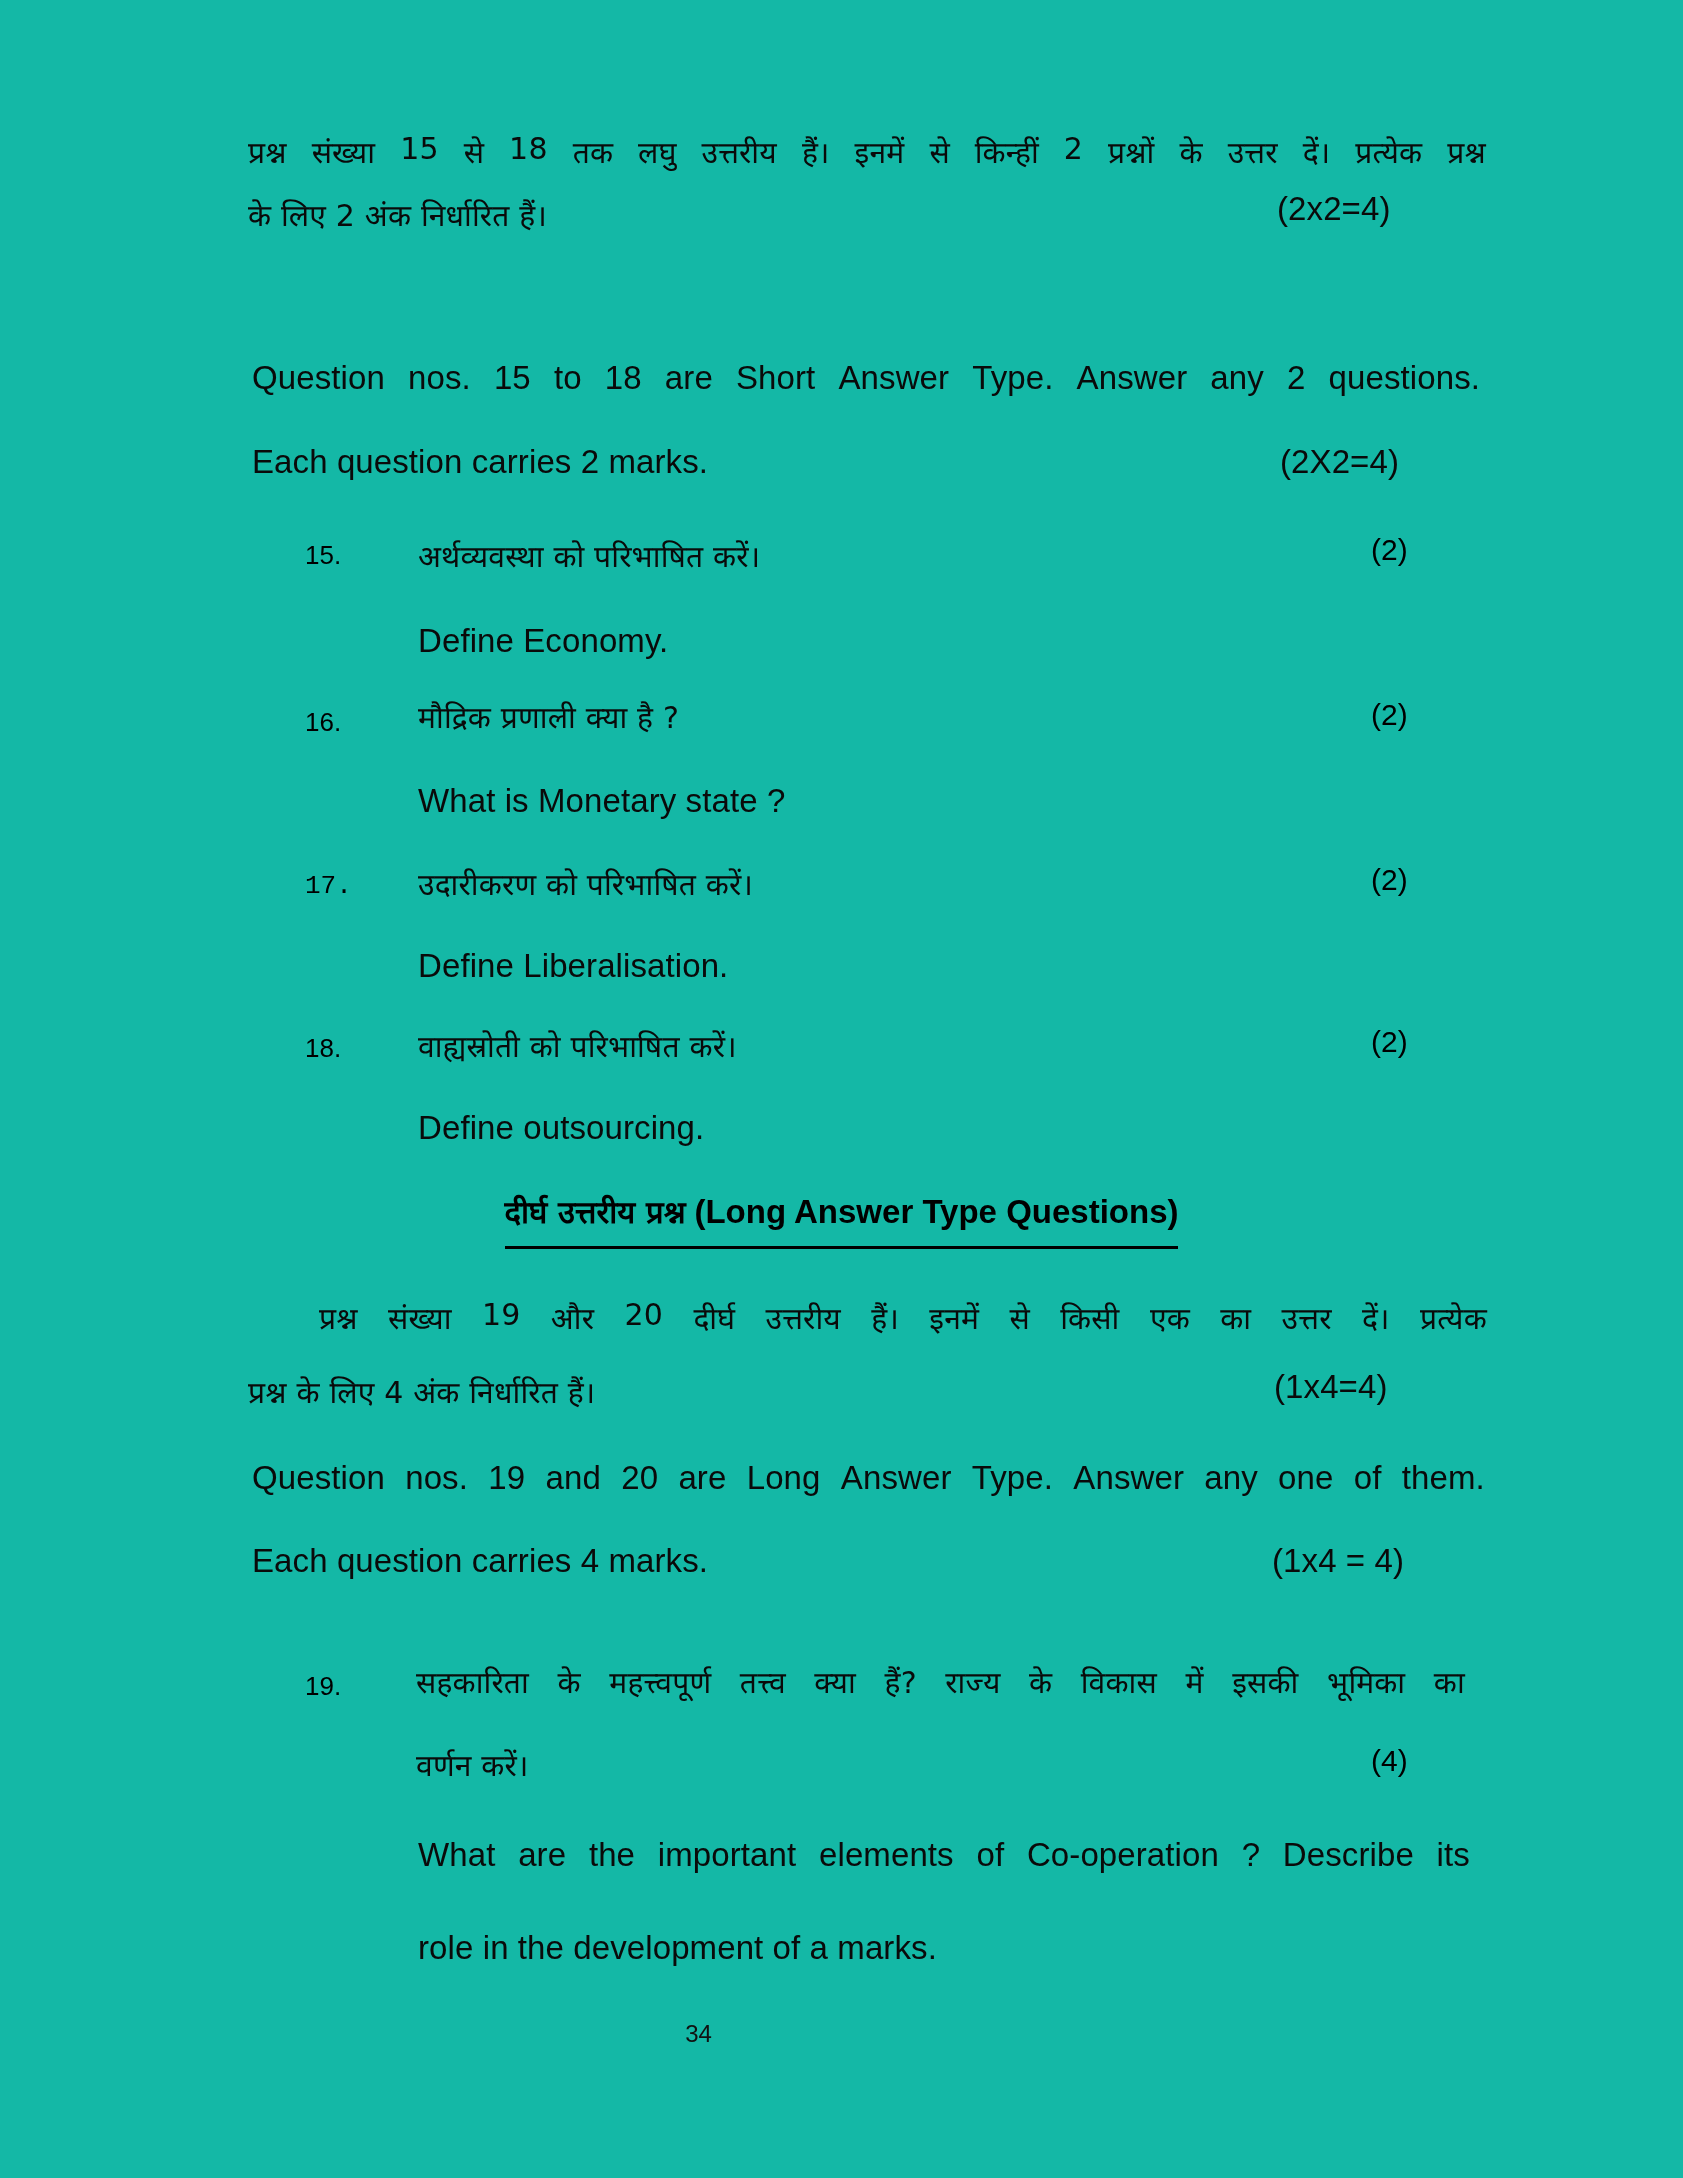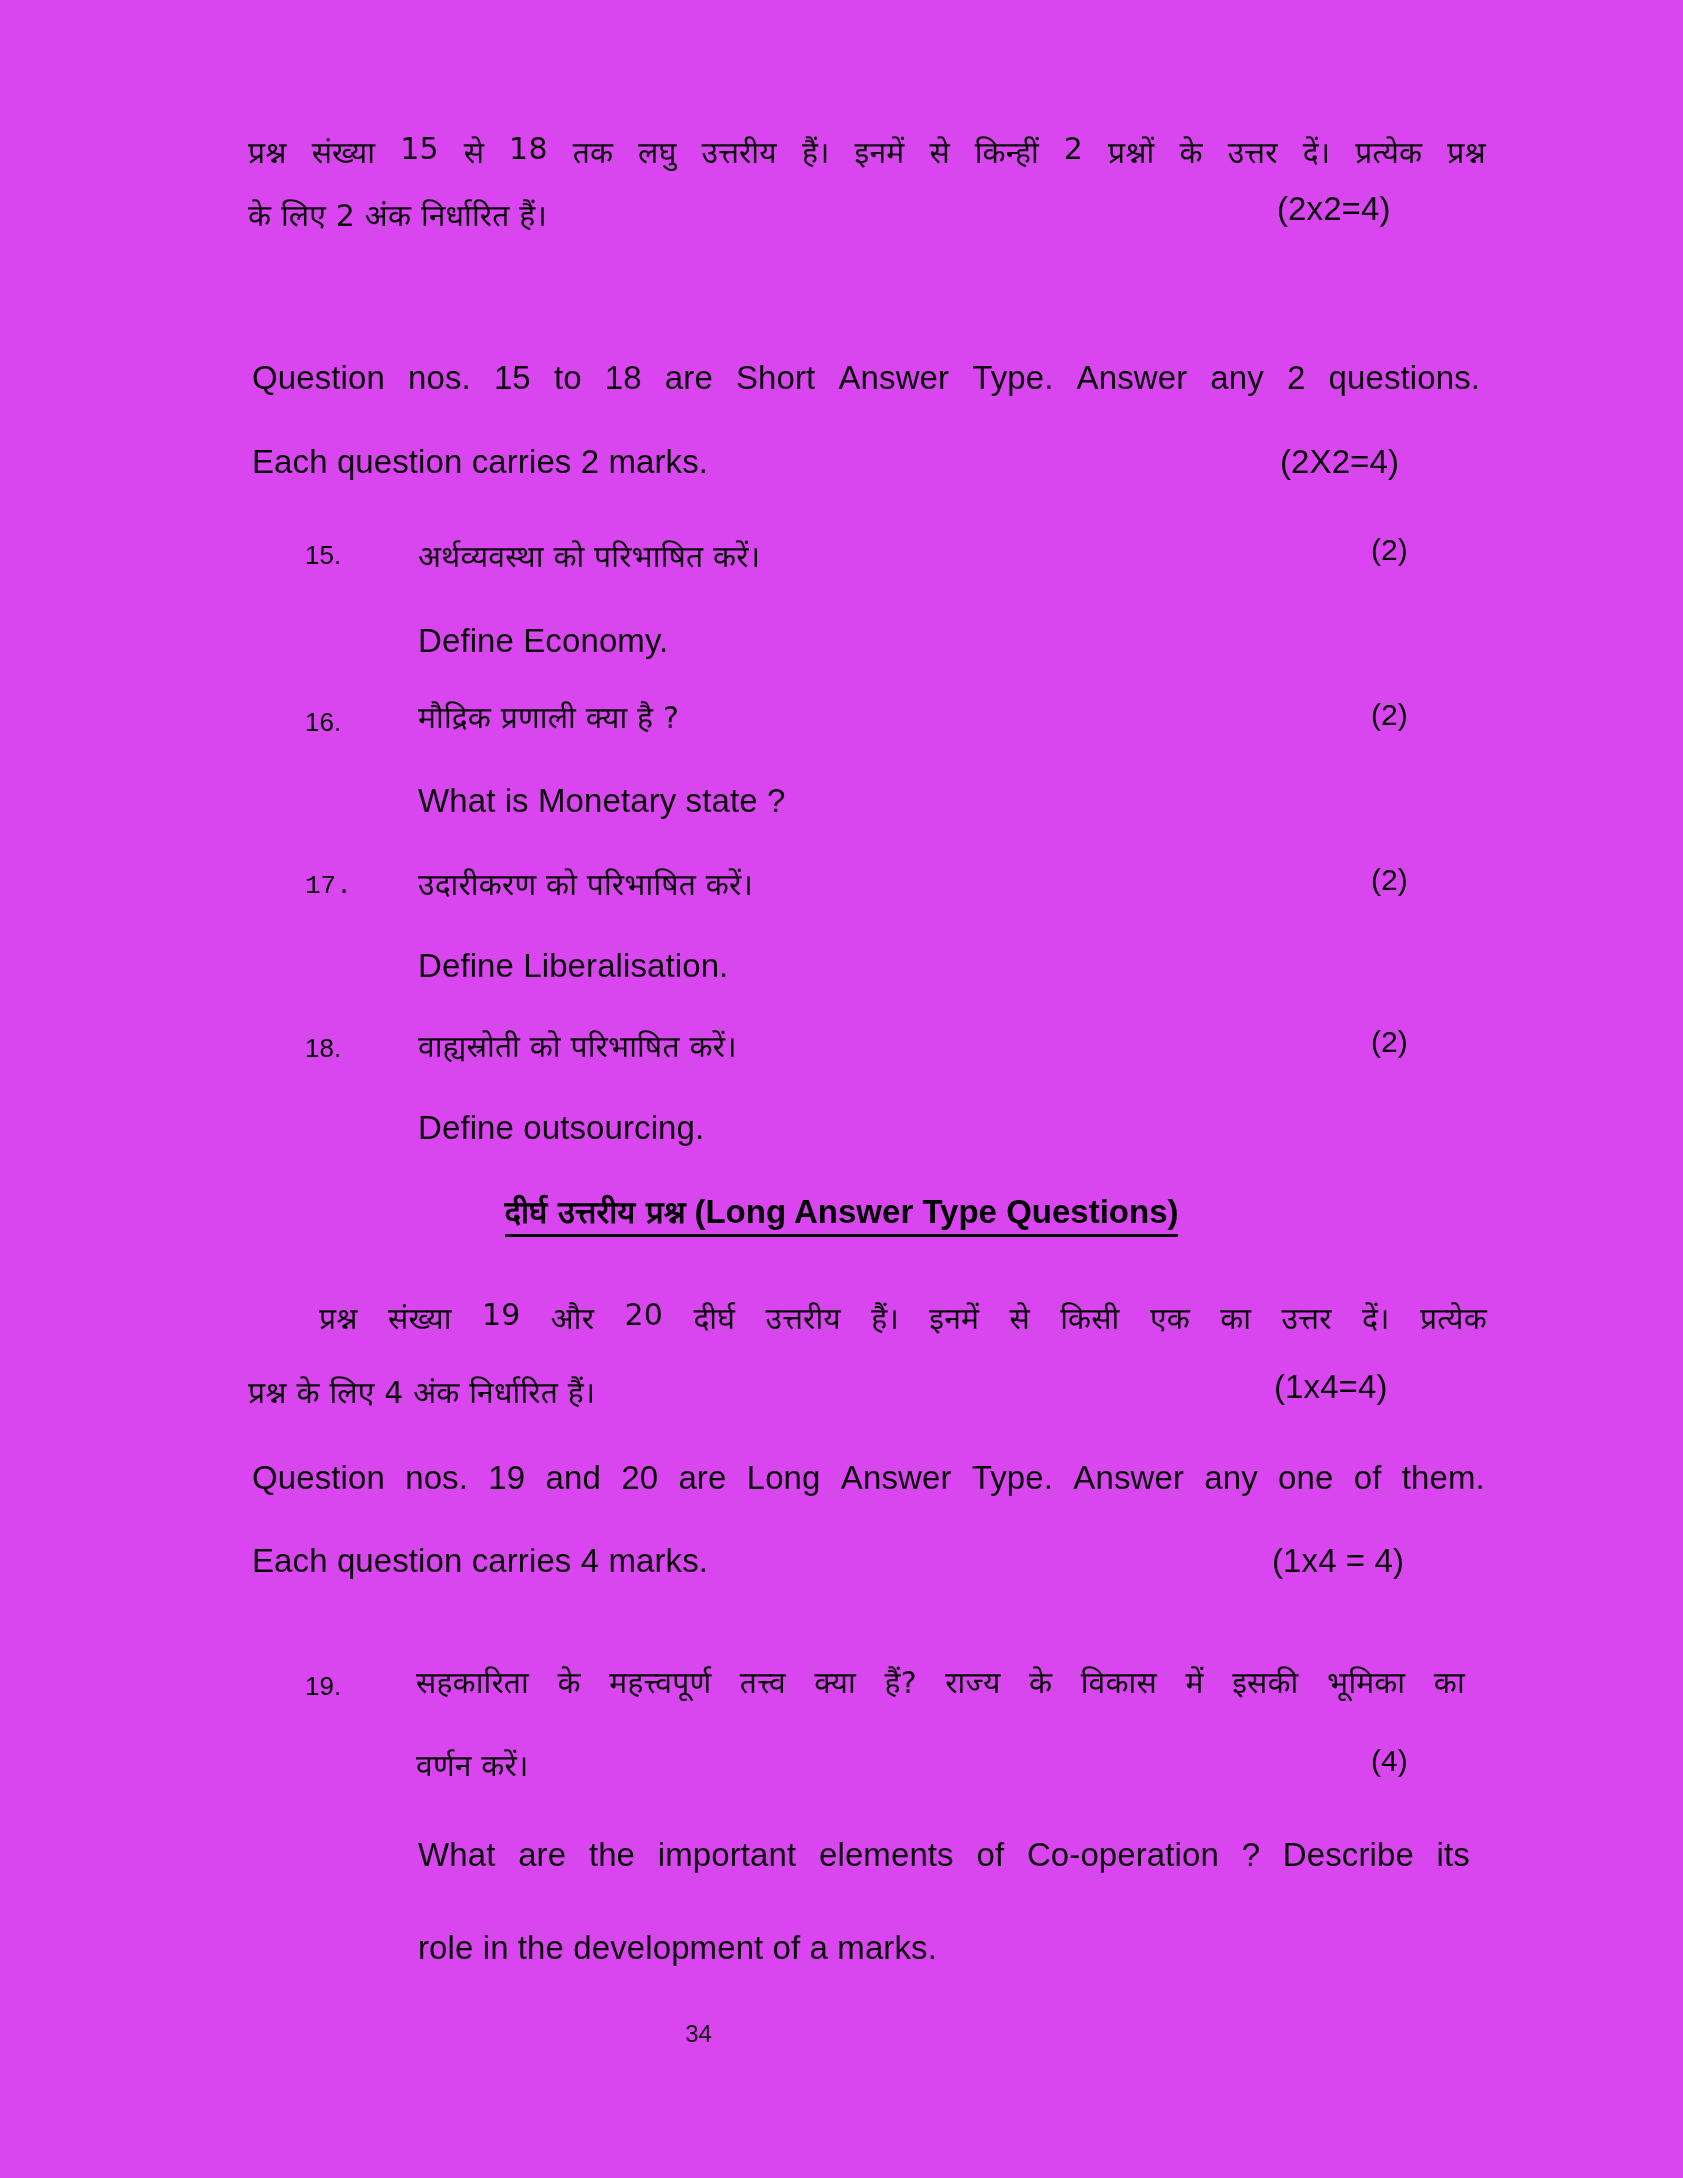--- a/index.html
+++ b/index.html
@@ -4,21 +4,21 @@
 <style>
   html, body {
     margin: 0;
     padding: 0;
     background: #ffffff;
   }
   .page {
     position: relative;
     width: 1683px;
     height: 2178px;
-    background: #d946ef;
+    background: #14b8a6;
     font-family: "Liberation Sans", "DejaVu Sans", sans-serif;
     color: #000000;
     overflow: hidden;
   }
 
   
   .line {
     position: absolute;
     white-space: nowrap;
     color: #0a0a0a;
@@ -53,21 +53,21 @@
     position: absolute;
     left: 0;
     width: 1683px;
     text-align: center;
     font-size: 32px;
     font-weight: bold;
   }
   .section-heading .inner {
     display: inline-block;
     border-bottom: 3px solid #000;
-    padding-bottom: 2px;
+    padding-bottom: 14px;
   }
   .section-heading .hi {
     font-family: "DejaVu Sans", "Liberation Sans", sans-serif;
     font-size: 31px;
     font-weight: bold;
   }
   .section-heading .en {
     font-family: "Liberation Sans", "DejaVu Sans", sans-serif;
     font-size: 33px;
     font-weight: bold;

